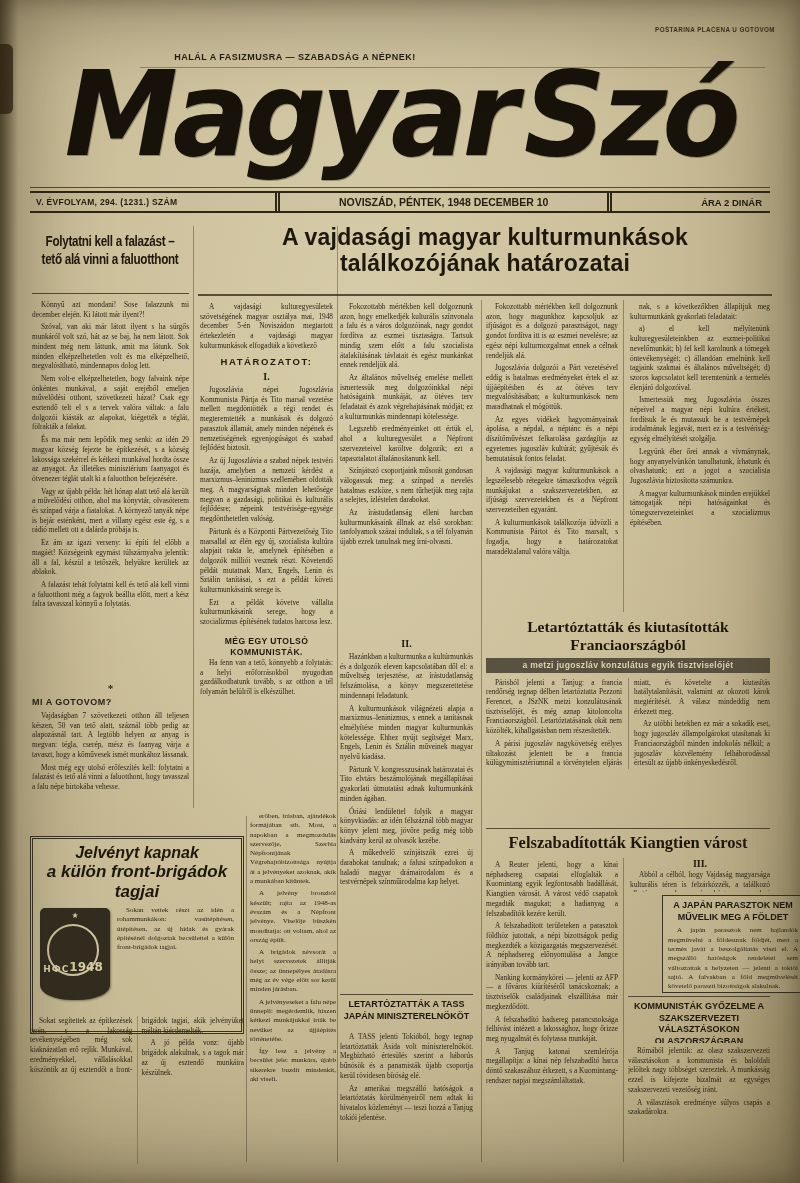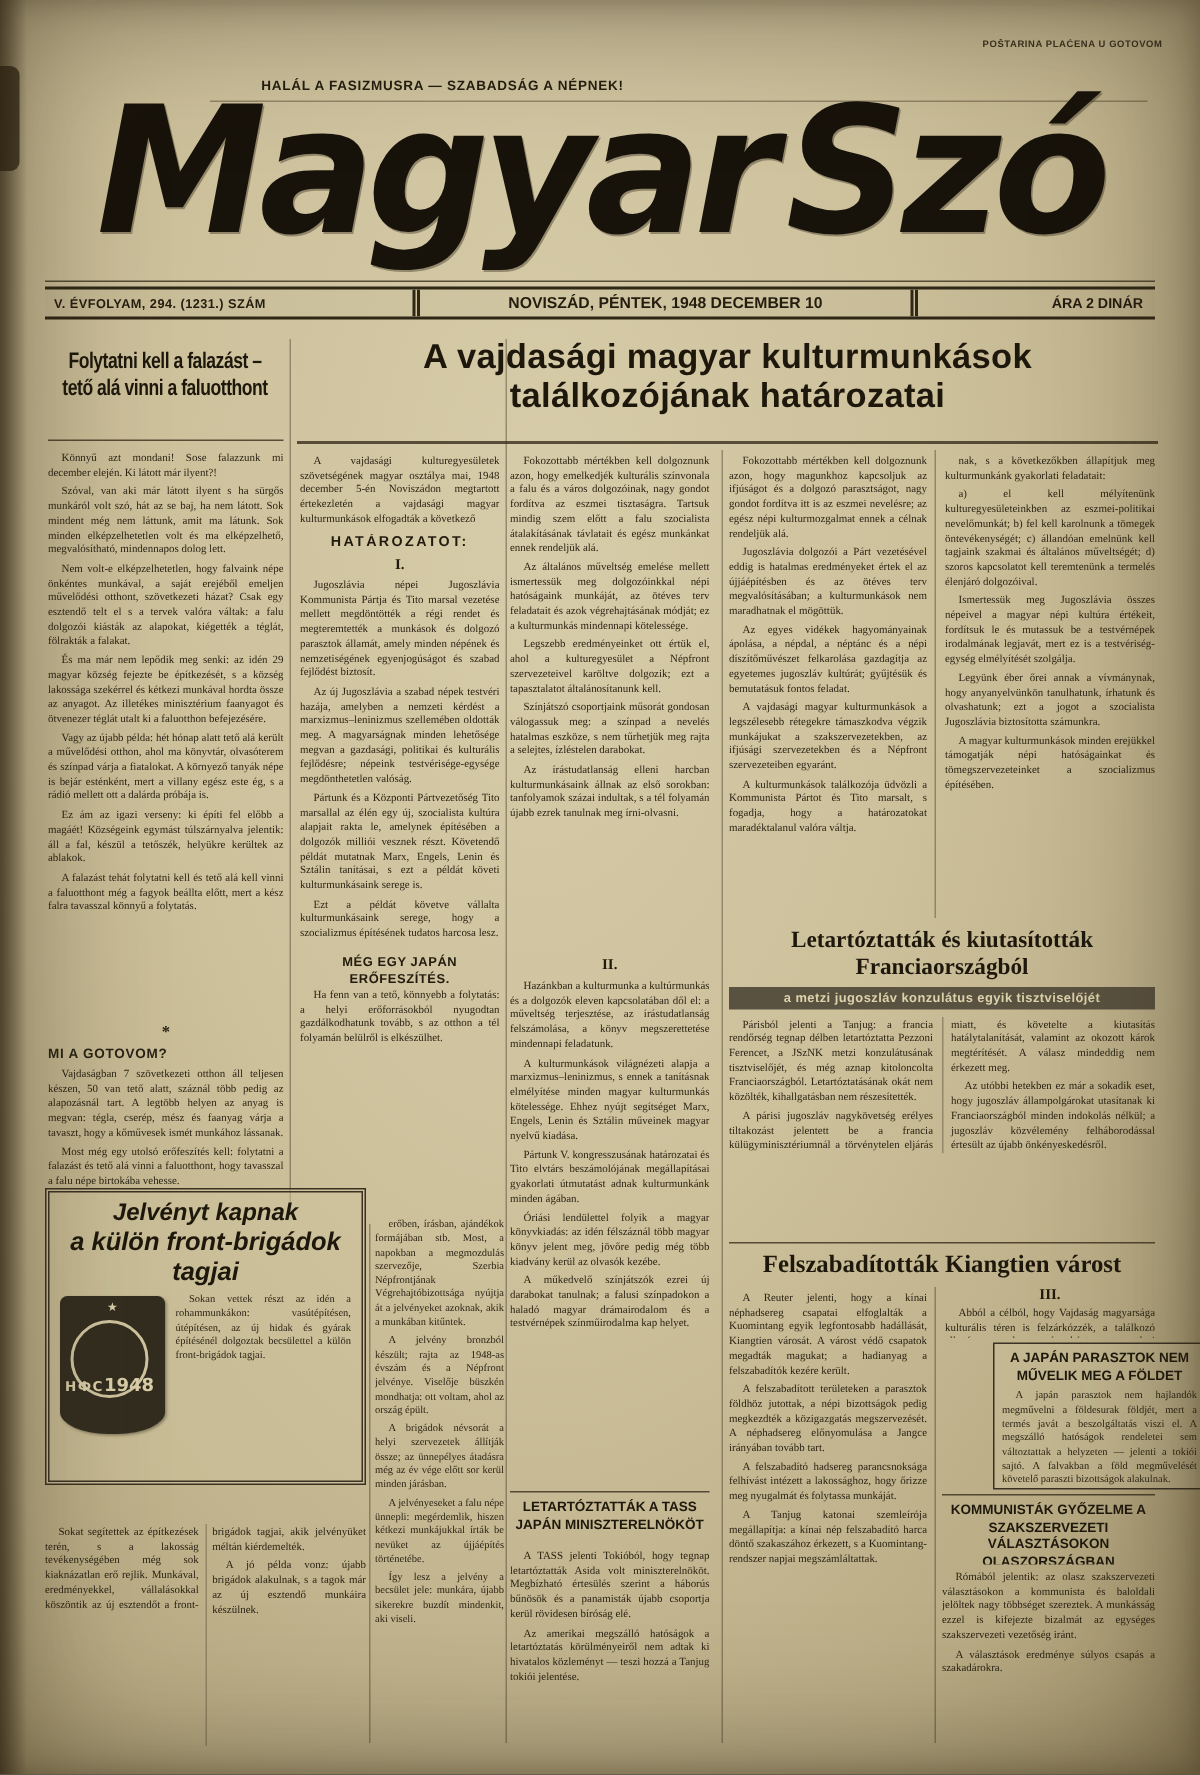--- a/index.html
+++ b/index.html
@@ -128,21 +128,21 @@
       <p class="para">A vajdasági kulturegyesületek szövetségének magyar osztálya mai, 1948 december 5-én Noviszádon megtartott értekezletén a vajdasági magyar kulturmunkások elfogadták a következő</p>
     </div>
   <div class="block kicker" style="left:200px;top:356px;width:133px;height:13px;">HATÁROZATOT:</div>
   <div class="block roman" style="left:200px;top:371px;width:133px;height:12px;">I.</div>
   <div class="block body" style="left:200px;top:385px;width:133px;height:249px;">
       <p class="para">Jugoszlávia népei Jugoszlávia Kommunista Pártja és Tito marsal vezetése mellett megdöntötték a régi rendet és megteremtették a munkások és dolgozó parasztok államát, amely minden népének és nemzetiségének egyenjogúságot és szabad fejlődést biztosít.</p>
       <p class="para">Az új Jugoszlávia a szabad népek testvéri hazája, amelyben a nemzeti kérdést a marxizmus–leninizmus szellemében oldották meg. A magyarságnak minden lehetősége megvan a gazdasági, politikai és kulturális fejlődésre; népeink testvérisége-egysége megdönthetetlen valóság.</p>
       <p class="para">Pártunk és a Központi Pártvezetőség Tito marsallal az élén egy új, szocialista kultúra alapjait rakta le, amelynek építésében a dolgozók milliói vesznek részt. Követendő példát mutatnak Marx, Engels, Lenin és Sztálin tanításai, s ezt a példát követi kulturmunkásaink serege is.</p>
       <p class="para">Ezt a példát követve vállalta kulturmunkásaink serege, hogy a szocializmus építésének tudatos harcosa lesz.</p>
     </div>
-  <div class="block crosshead" style="left:200px;top:636px;width:133px;height:20px;">MÉG EGY JAPÁN ERŐFESZÍTÉS.</div>
+  <div class="block crosshead" style="left:200px;top:636px;width:133px;height:20px;">MÉG EGY UTOLSÓ KOMMUNISTÁK.</div>
   <div class="block body" style="left:200px;top:658px;width:133px;height:150px;">
       <p class="para">Ha fenn van a tető, könnyebb a folytatás: a helyi erőforrásokból nyugodtan gazdálkodhatunk tovább, s az otthon a tél folyamán belülről is elkészülhet.</p>
     </div>
 
   <div class="block body" style="left:340px;top:302px;width:133px;height:334px;">
       <p class="para">Fokozottabb mértékben kell dolgoznunk azon, hogy emelkedjék kulturális színvonala a falu és a város dolgozóinak, nagy gondot fordítva az eszmei tisztaságra. Tartsuk mindig szem előtt a falu szocialista átalakításának távlatait és egész munkánkat ennek rendeljük alá.</p>
       <p class="para">Az általános műveltség emelése mellett ismertessük meg dolgozóinkkal népi hatóságaink munkáját, az ötéves terv feladatait és azok végrehajtásának módját; ez a kulturmunkás mindennapi kötelessége.</p>
       <p class="para">Legszebb eredményeinket ott értük el, ahol a kulturegyesület a Népfront szervezeteivel karöltve dolgozik; ezt a tapasztalatot általánosítanunk kell.</p>
       <p class="para">Színjátszó csoportjaink műsorát gondosan válogassuk meg: a színpad a nevelés hatalmas eszköze, s nem tűrhetjük meg rajta a selejtes, ízléstelen darabokat.</p>
       <p class="para">Az írástudatlanság elleni harcban kulturmunkásaink állnak az első sorokban: tanfolyamok százai indultak, s a tél folyamán újabb ezrek tanulnak meg írni-olvasni.</p>
@@ -179,20 +179,21 @@
         <p class="para">A párisi jugoszláv nagykövetség erélyes tiltakozást jelentett be a francia külügyminisztériumnál a törvénytelen eljárás miatt, és követelte a kiutasítás hatálytalanítását, valamint az okozott károk megtérítését. A válasz mindeddig nem érkezett meg.</p>
         <p class="para">Az utóbbi hetekben ez már a sokadik eset, hogy jugoszláv állampolgárokat utasítanak ki Franciaországból minden indokolás nélkül; a jugoszláv közvélemény felháborodással értesült az újabb önkényeskedésről.</p>
       </div>
   </div>
   <div class="hrule" style="left:486px;top:828px;width:284px;"></div>
 
   <div class="block serif-head ki-title" style="left:486px;top:833px;width:284px;height:23px;">Felszabadították Kiangtien várost</div>
   <div class="block body" style="left:486px;top:860px;width:132px;height:302px;">
       <p class="para">A Reuter jelenti, hogy a kínai néphadsereg csapatai elfoglalták a Kuomintang egyik legfontosabb hadállását, Kiangtien városát. A várost védő csapatok megadták magukat; a hadianyag a felszabadítók kezére került.</p>
       <p class="para">A felszabadított területeken a parasztok földhöz jutottak, a népi bizottságok pedig megkezdték a közigazgatás megszervezését. A néphadsereg előnyomulása a Jangce irányában tovább tart.</p>
+      <p class="para">Nanking kormánykörei — jelenti az AFP — a főváros kiürítéséről tanácskoznak; a tisztviselők családjainak elszállítása már megkezdődött.</p>
       <p class="para">A felszabadító hadsereg parancsnoksága felhívást intézett a lakossághoz, hogy őrizze meg nyugalmát és folytassa munkáját.</p>
       <p class="para">A Tanjug katonai szemleírója megállapítja: a kínai nép felszabadító harca döntő szakaszához érkezett, s a Kuomintang-rendszer napjai megszámláltattak.</p>
     </div>
 
   <div class="block roman" style="left:630px;top:858px;width:140px;height:11px;">III.</div>
   <div class="block body" style="left:630px;top:870px;width:140px;height:22px;">
       <p class="para">Abból a célból, hogy Vajdaság magyarsága kulturális téren is felzárkózzék, a találkozó elhatározza, hogy évenként megrendezi tanácskozását és műsorszemléjét.</p>
     </div>
 
   <div class="block japan-box" style="left:628px;top:895px;width:142px;height:98px;">
@@ -209,21 +210,21 @@
       <p class="para">A választások eredménye súlyos csapás a szakadárokra.</p>
     </div>
 
   <div class="hrule" style="left:340px;top:994px;width:133px;"></div>
   <div class="block headline caps-head" style="left:340px;top:999px;width:133px;height:30px;">LETARTÓZTATTÁK A TASS JAPÁN MINISZTERELNÖKÖT</div>
   <div class="block body" style="left:340px;top:1032px;width:133px;height:130px;">
       <p class="para">A TASS jelenti Tokióból, hogy tegnap letartóztatták Asida volt miniszterelnököt. Megbízható értesülés szerint a háborús bűnösök és a panamisták újabb csoportja kerül rövidesen bíróság elé.</p>
       <p class="para">Az amerikai megszálló hatóságok a letartóztatás körülményeiről nem adtak ki hivatalos közleményt — teszi hozzá a Tanjug tokiói jelentése.</p>
     </div>
 
-  <div class="block jel-box" style="left:30px;top:792px;width:214px;height:198px;">
+  <div class="block jel-box" style="left:30px;top:836px;width:214px;height:198px;">
     <div class="jel-t1">Jelvényt kapnak</div>
     <div class="jel-t2">a külön front-brigádok tagjai</div>
     <div class="badge-emblem">
       <div class="badge-star">★</div>
       <div class="badge-ring">
         <span class="badge-org">НФС</span>
         <span class="badge-year">1948</span>
       </div>
     </div>
     <div class="body narrow">

